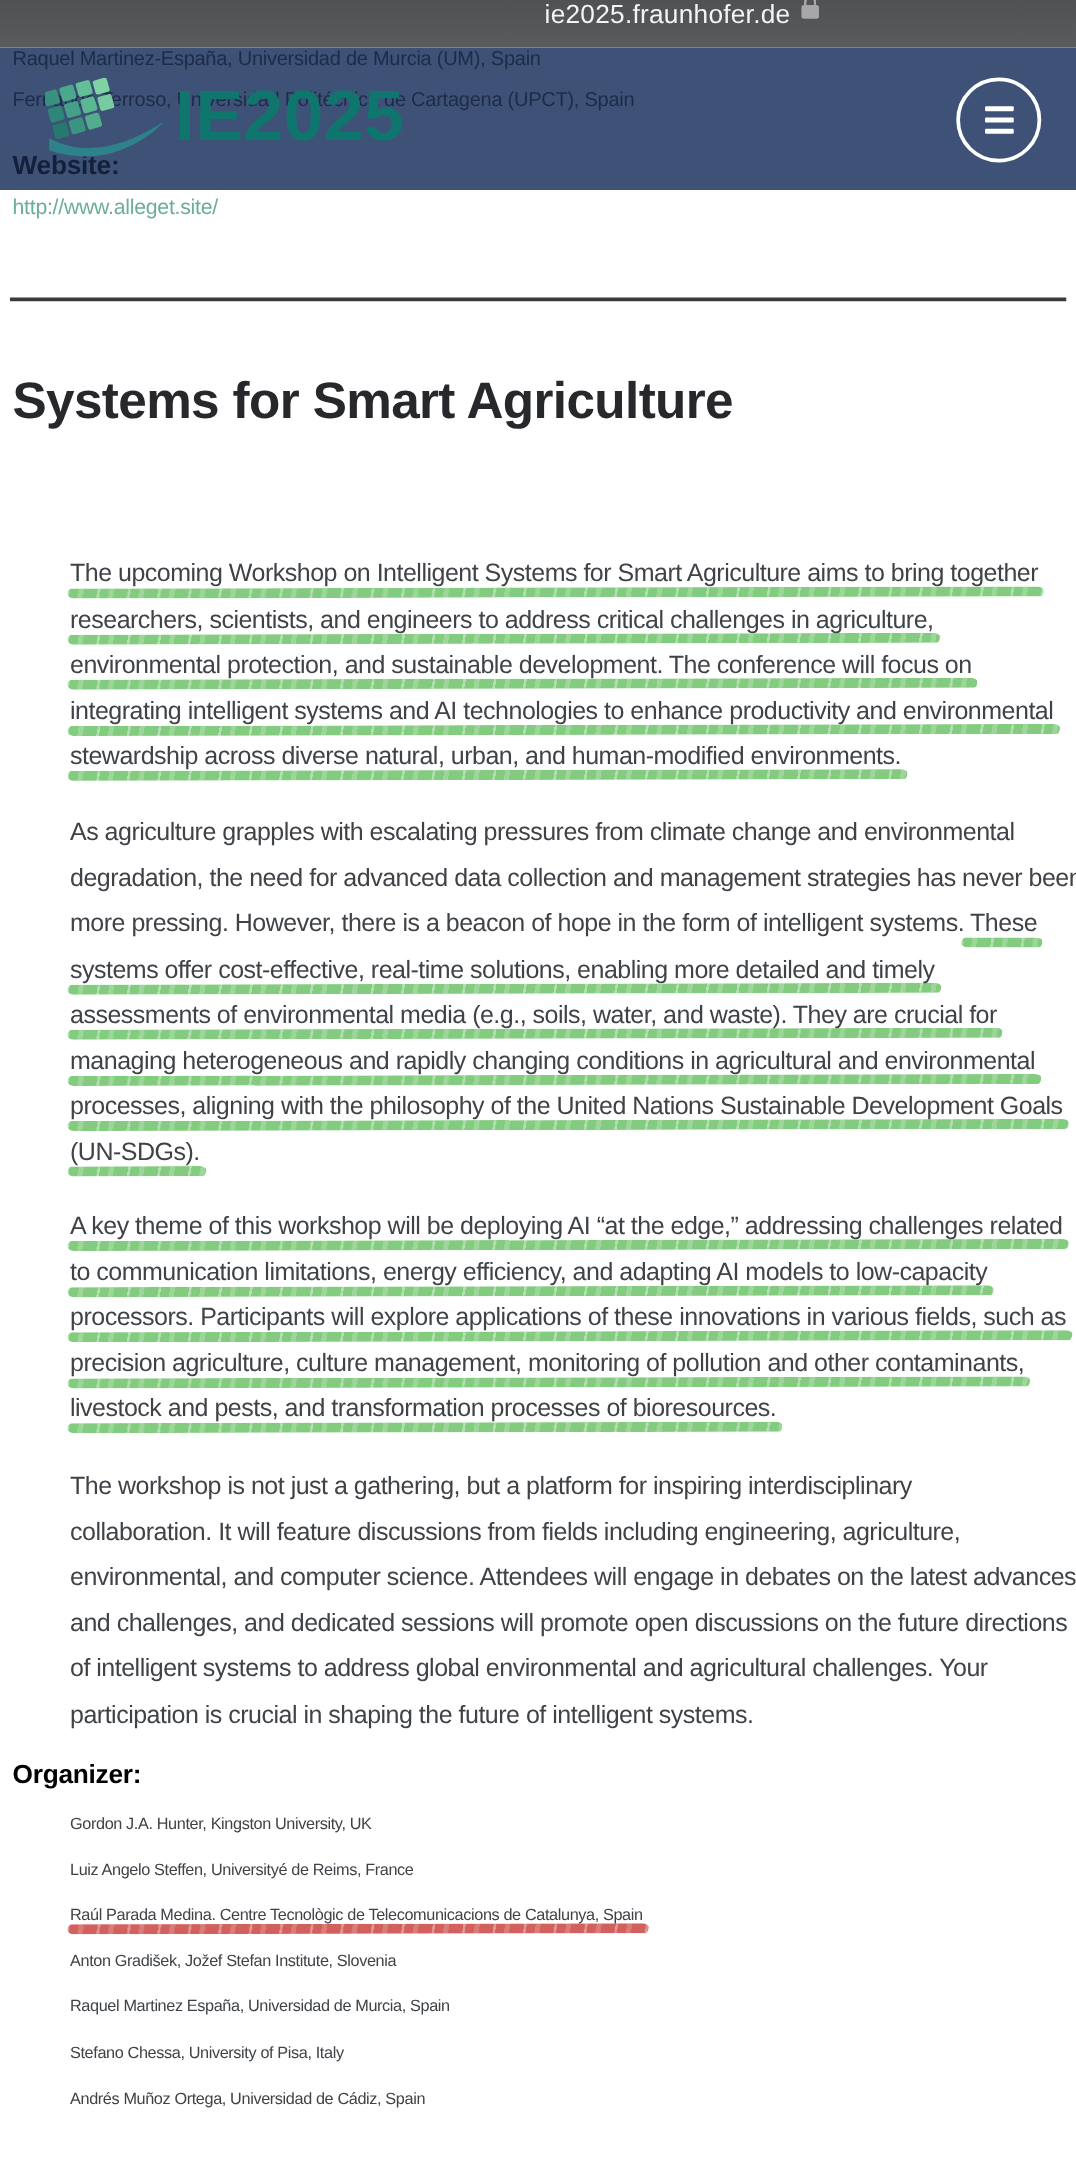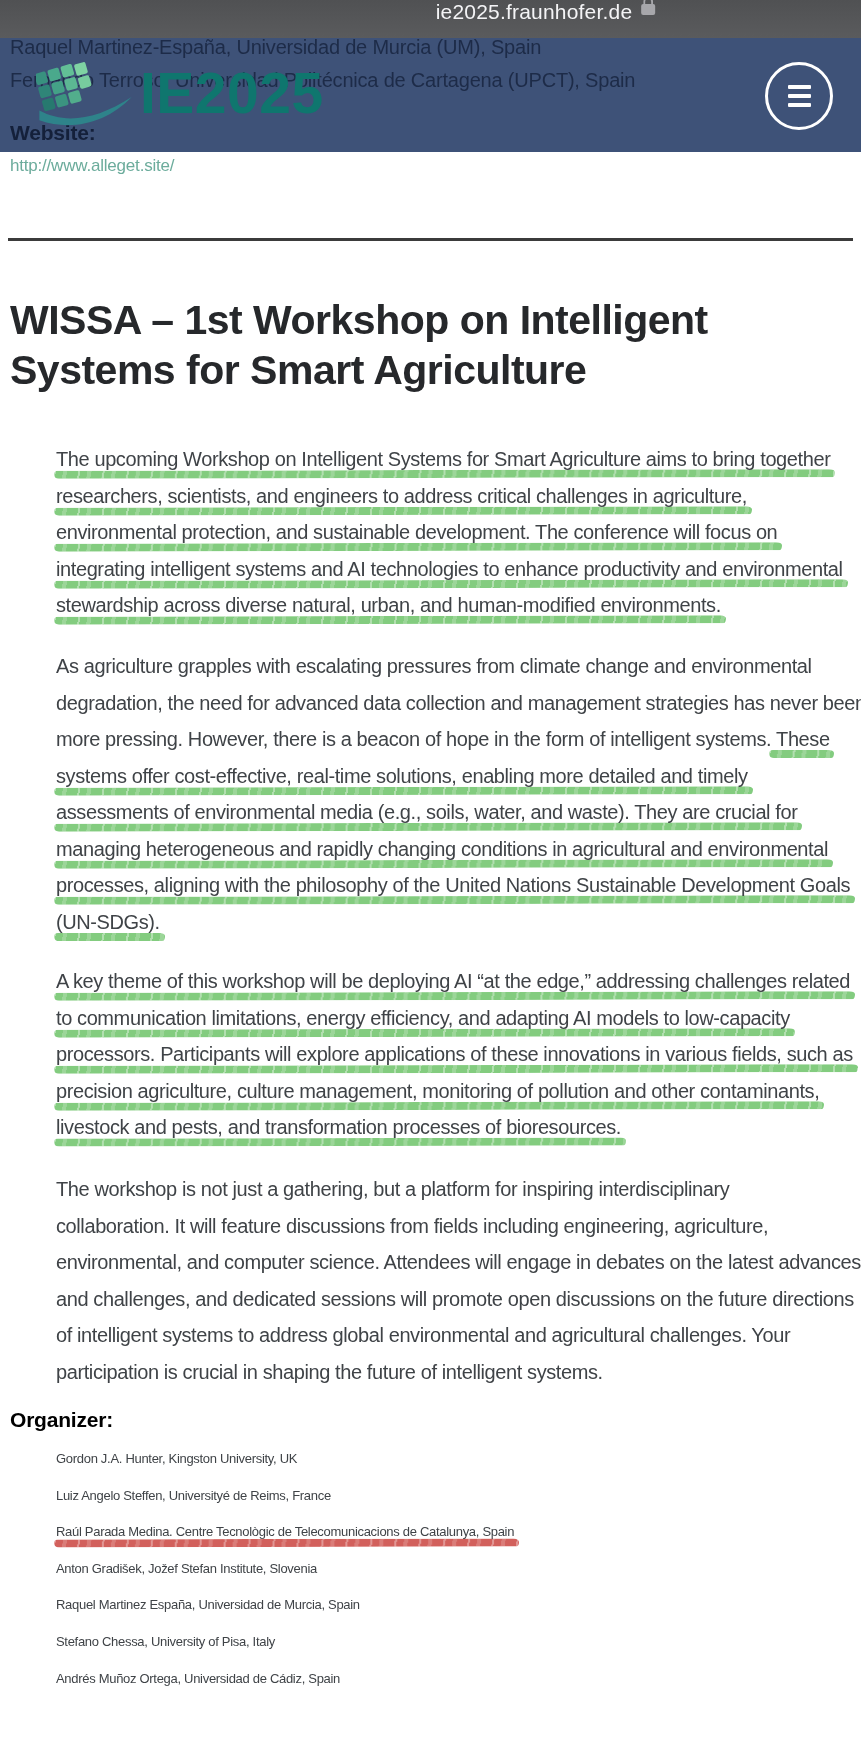--- a/index.html
+++ b/index.html
@@ -16,21 +16,21 @@
   .urlwrap{
     position:absolute;top:0;height:38px;left:50%;transform:translateX(calc(-50% + 115px));
     display:flex;align-items:flex-start;
   }
   .url-text{color:#f4f4f6;font-size:21px;letter-spacing:0.2px;white-space:nowrap;}
   .lock{display:inline-block;width:14px;height:11px;background:#a7a7ab;border-radius:2px;position:relative;margin-left:9px;margin-top:4px;}
   .lock::before{content:"";position:absolute;left:2px;top:-7px;width:10px;height:9px;border:2.5px solid #a7a7ab;border-bottom:none;border-radius:6px 6px 0 0;box-sizing:border-box;}
 
   
   .header{position:absolute;top:38px;left:0;width:100%;height:114px;background:#3E5278;z-index:10;}
-  .behind{position:absolute;left:10px;z-index:11;color:rgba(23,36,63,0.85);font-size:20px;letter-spacing:-0.2px;white-space:nowrap;}
+  .behind{position:absolute;left:10px;z-index:11;color:rgba(23,36,63,0.85);font-size:16px;letter-spacing:-0.2px;white-space:nowrap;}
   .behind-lines{top:31px;line-height:33px;}
   .behind-line{display:block;}
   .website-label{top:121px;font-weight:bold;font-size:21px;color:rgba(18,30,55,0.95);}
 
   .logo{position:absolute;top:62px;left:36px;z-index:12;display:flex;align-items:flex-start;}
   .logo-flag{width:100px;height:68px;}
   .logo-text{color:#0f766e;font-size:57px;font-weight:bold;line-height:62px;margin-left:4px;letter-spacing:0.5px;}
 
   .menu-btn{
     position:absolute;top:62px;left:765px;width:68px;height:68px;z-index:12;box-sizing:border-box;
@@ -124,21 +124,20 @@
     <span class="menu-bar"></span>
     <span class="menu-bar"></span>
     <span class="menu-bar"></span>
   </div>
 
   <a class="site-link" href="#">http://www.alleget.site/</a>
   <div class="divider"></div>
 
   <h1 class="title">
 
-  <span class="t-line">WISSA – 1st Workshop on Intelligent</span>
       <span class="t-line">Systems for Smart Agriculture</span>
     </h1>
 
   <p class="para" id="p1">
 
   <span class="line"><span class="seg"></span><span class="seg green">The upcoming Workshop on Intelligent Systems for Smart Agriculture aims to bring together</span></span>
       <span class="line"><span class="seg"></span><span class="seg green">researchers, scientists, and engineers to address critical challenges in agriculture,</span></span>
       <span class="line"><span class="seg"></span><span class="seg green">environmental protection, and sustainable development. The conference will focus on</span></span>
       <span class="line"><span class="seg"></span><span class="seg green">integrating intelligent systems and AI technologies to enhance productivity and environmental</span></span>
       <span class="line"><span class="seg"></span><span class="seg green">stewardship across diverse natural, urban, and human-modified environments.</span></span>

